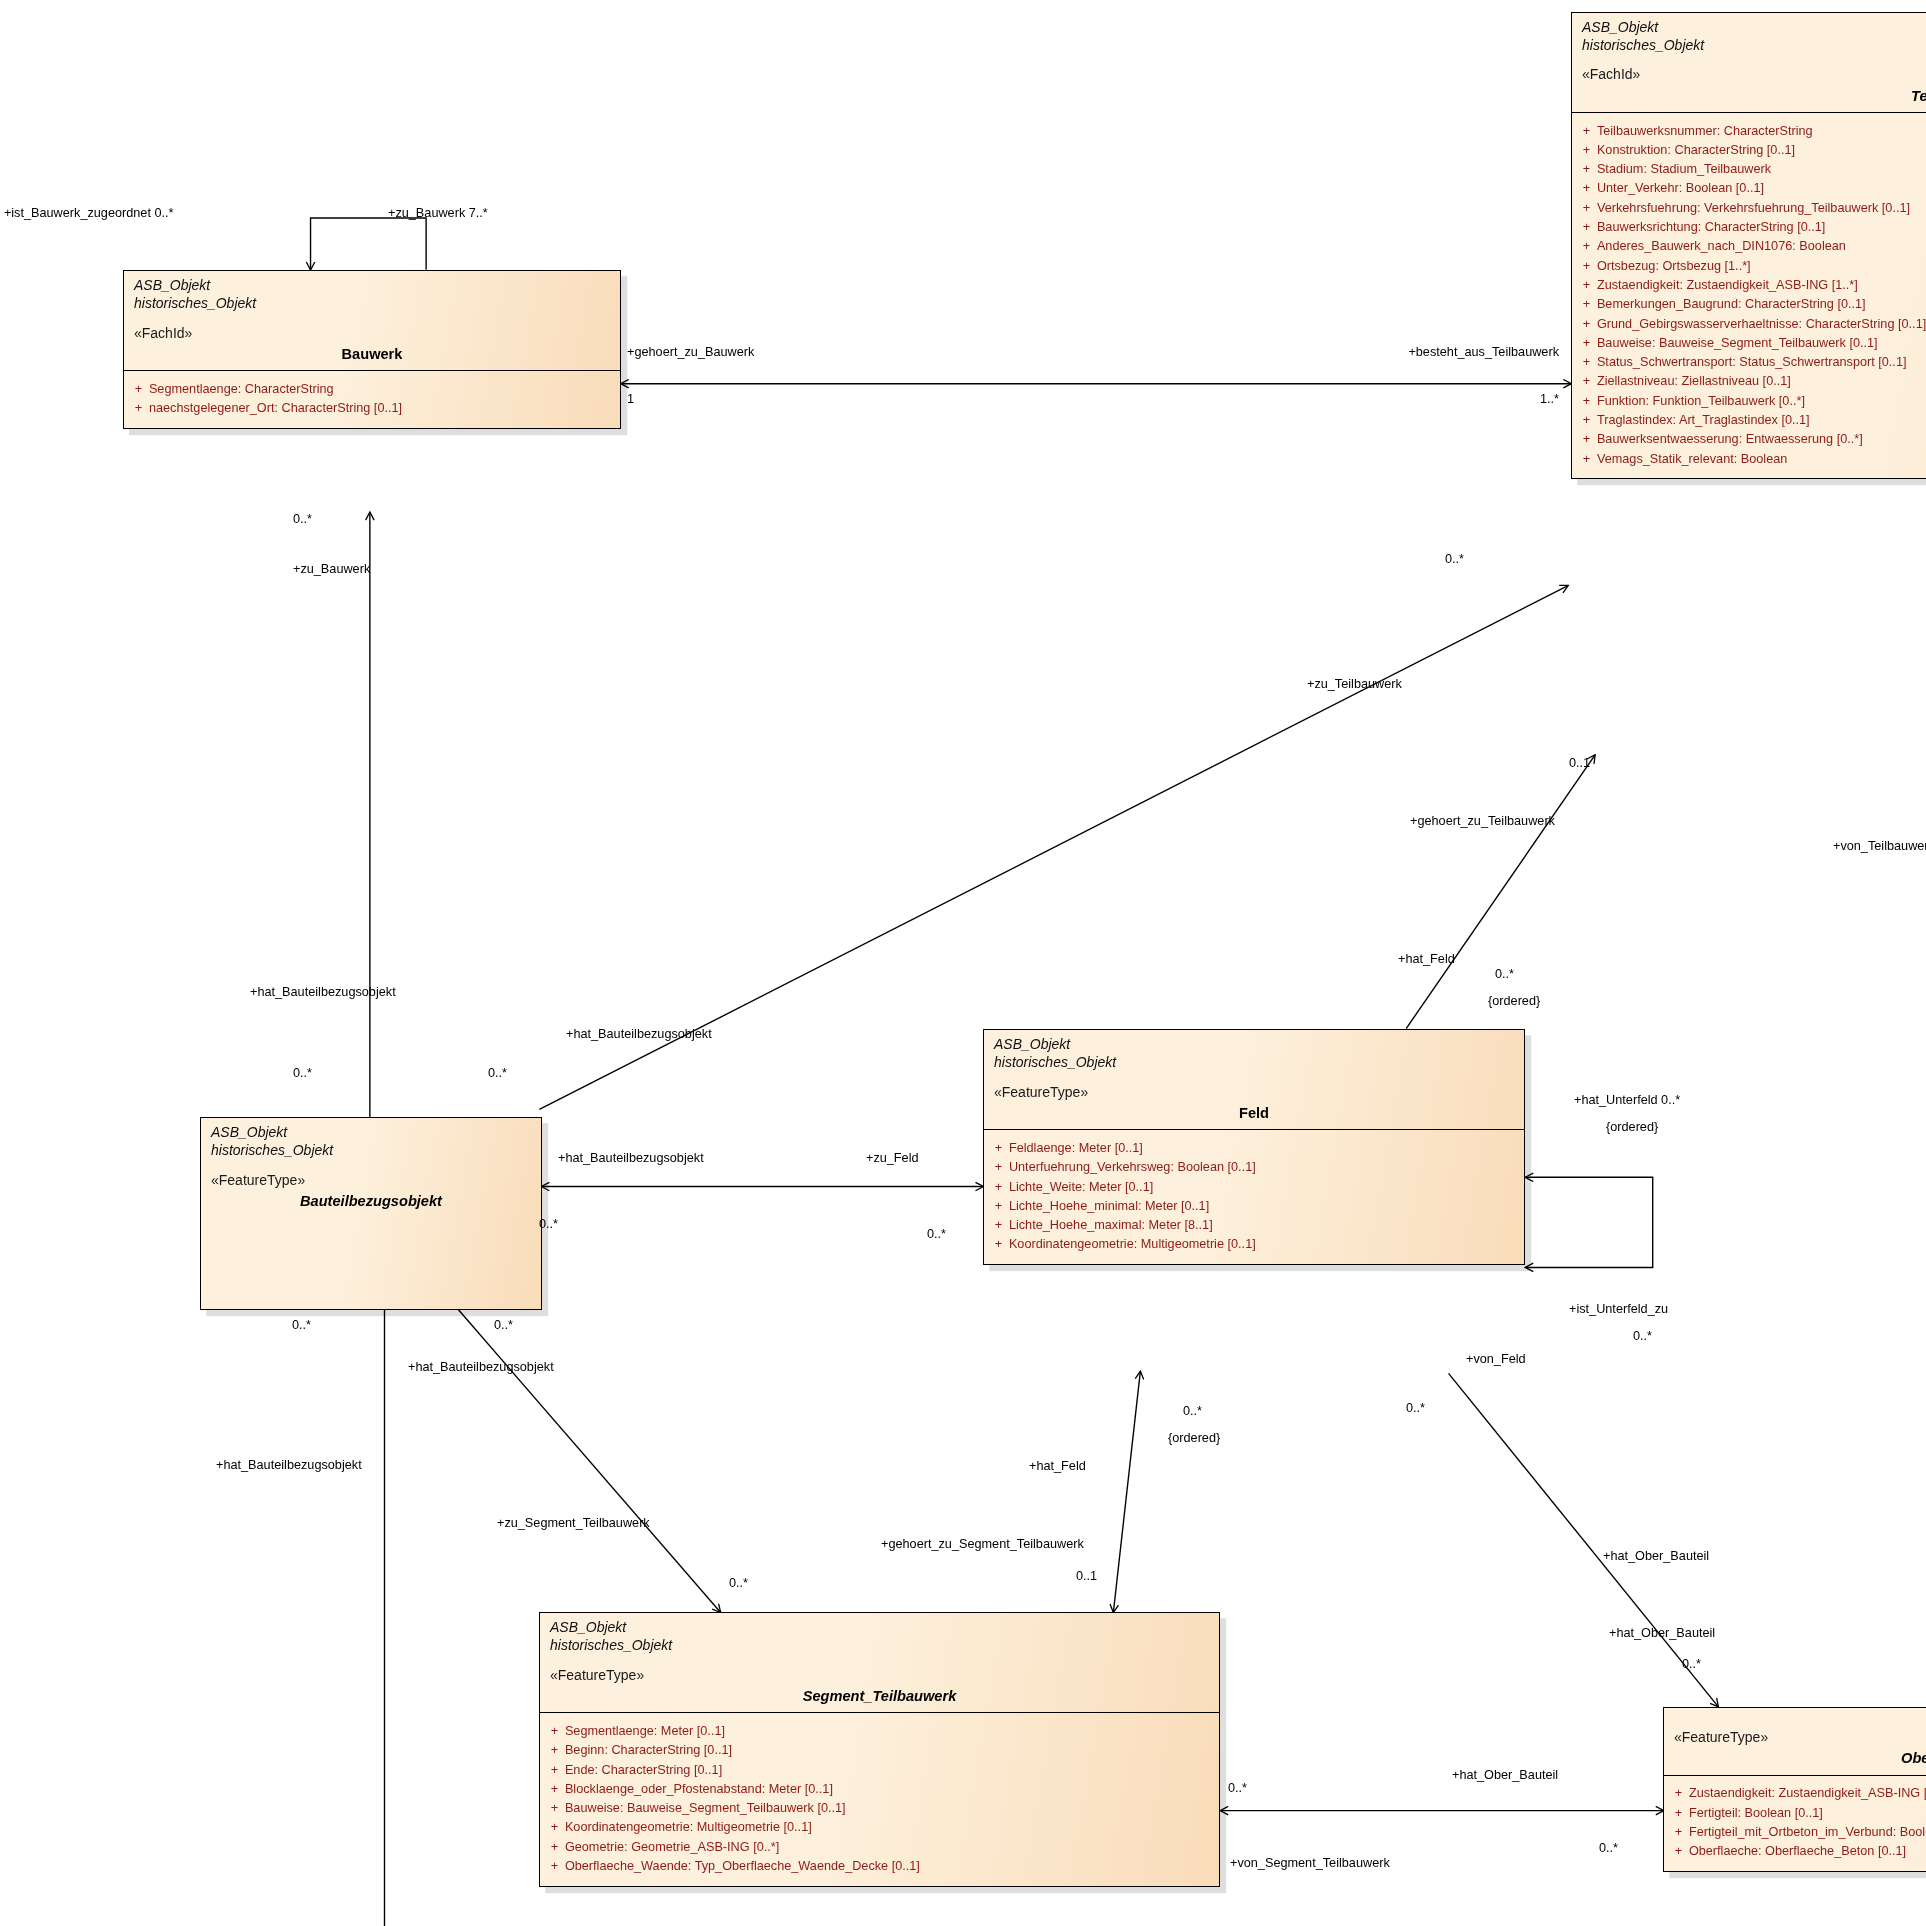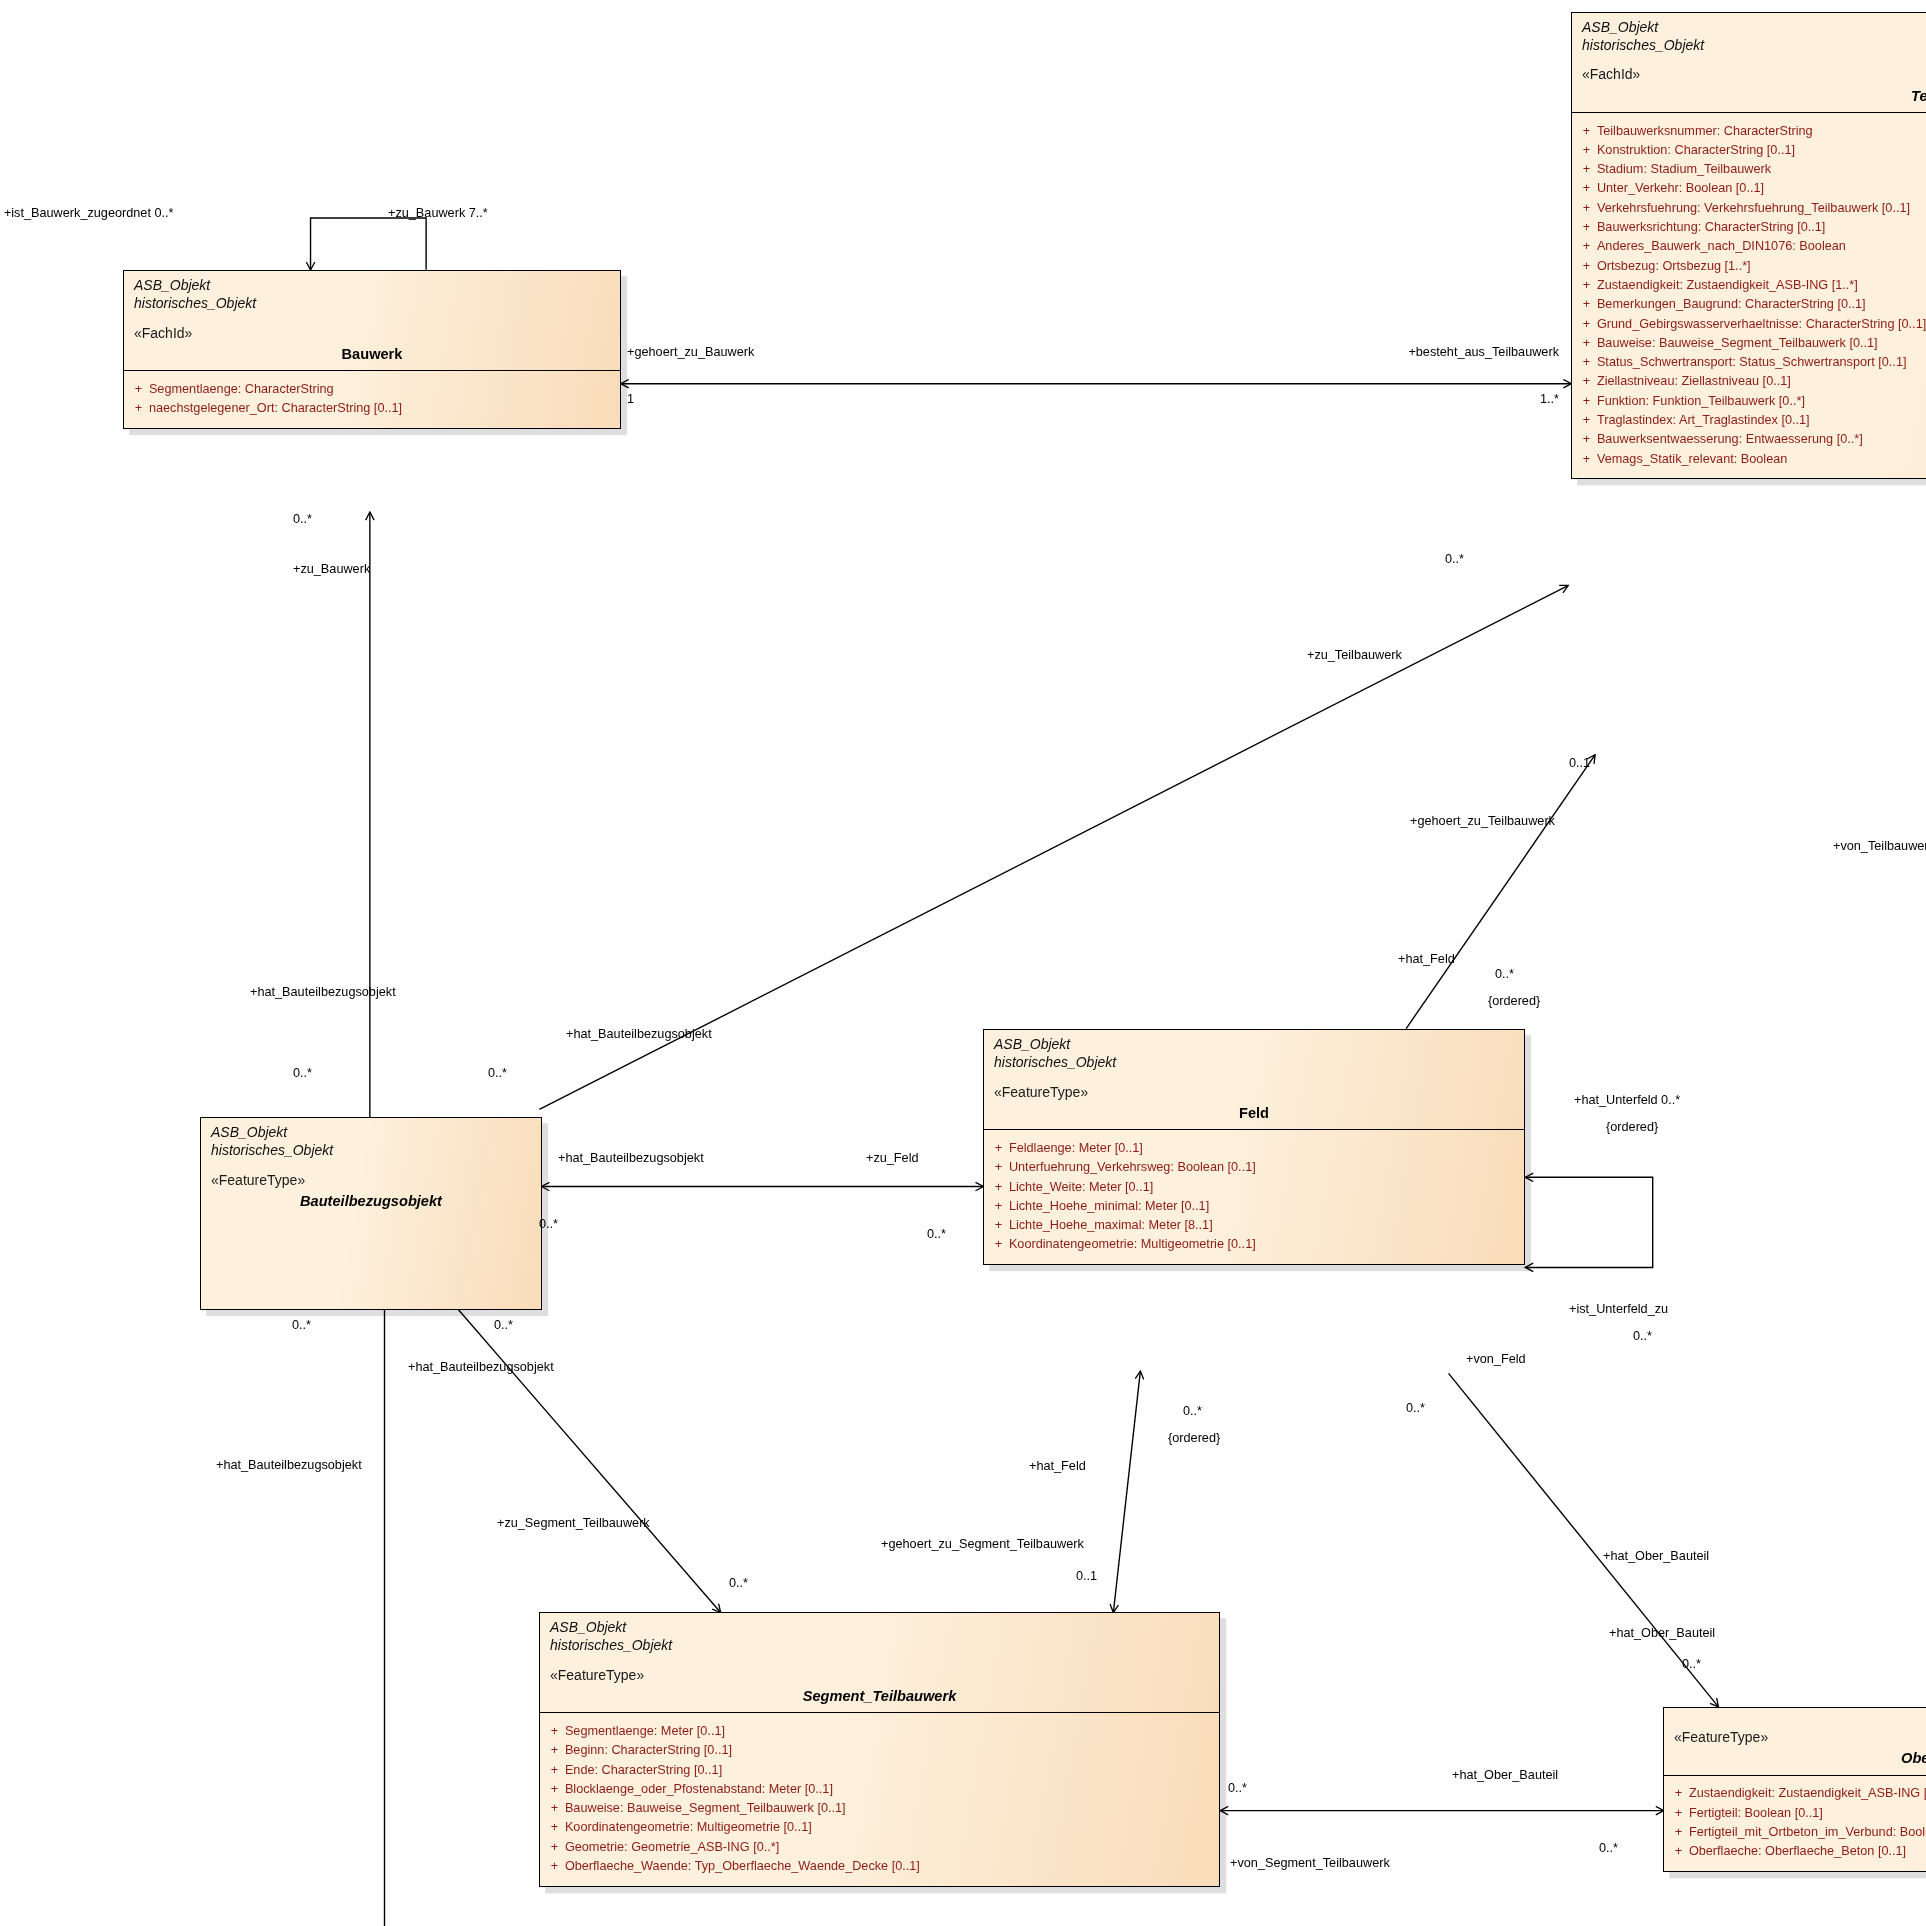--- a/index.html
+++ b/index.html
@@ -365,21 +365,21 @@
   <div class="lbl" style="left:3.9px;top:206px;">+ist_Bauwerk_zugeordnet 0..*</div>
   <div class="lbl" style="left:388px;top:206px;">+zu_Bauwerk 7..*</div>
   <div class="lbl" style="left:627px;top:345px;">+gehoert_zu_Bauwerk</div>
   <div class="lbl r" style="left:1559px;top:345px;">+besteht_aus_Teilbauwerk</div>
   <div class="mult" style="left:627px;top:392px;">1</div>
   <div class="mult r" style="left:1559px;top:392px;transform:translateX(-100%);">1..*</div>
 
   <div class="lbl" style="left:293px;top:562px;">+zu_Bauwerk</div>
   <div class="mult" style="left:293px;top:512px;">0..*</div>
 
-  <div class="lbl" style="left:1307px;top:648px;">+zu_Teilbauwerk</div>
+  <div class="lbl" style="left:1307px;top:677px;">+zu_Teilbauwerk</div>
   <div class="mult" style="left:1445px;top:552px;">0..*</div>
 
   <div class="lbl" style="left:250px;top:985px;">+hat_Bauteilbezugsobjekt</div>
   <div class="mult" style="left:293px;top:1066px;">0..*</div>
 
   <div class="lbl" style="left:566px;top:1027px;">+hat_Bauteilbezugsobjekt</div>
   <div class="mult" style="left:488px;top:1066px;">0..*</div>
 
   <div class="lbl" style="left:558px;top:1151px;">+hat_Bauteilbezugsobjekt</div>
   <div class="lbl" style="left:866px;top:1151px;">+zu_Feld</div>

